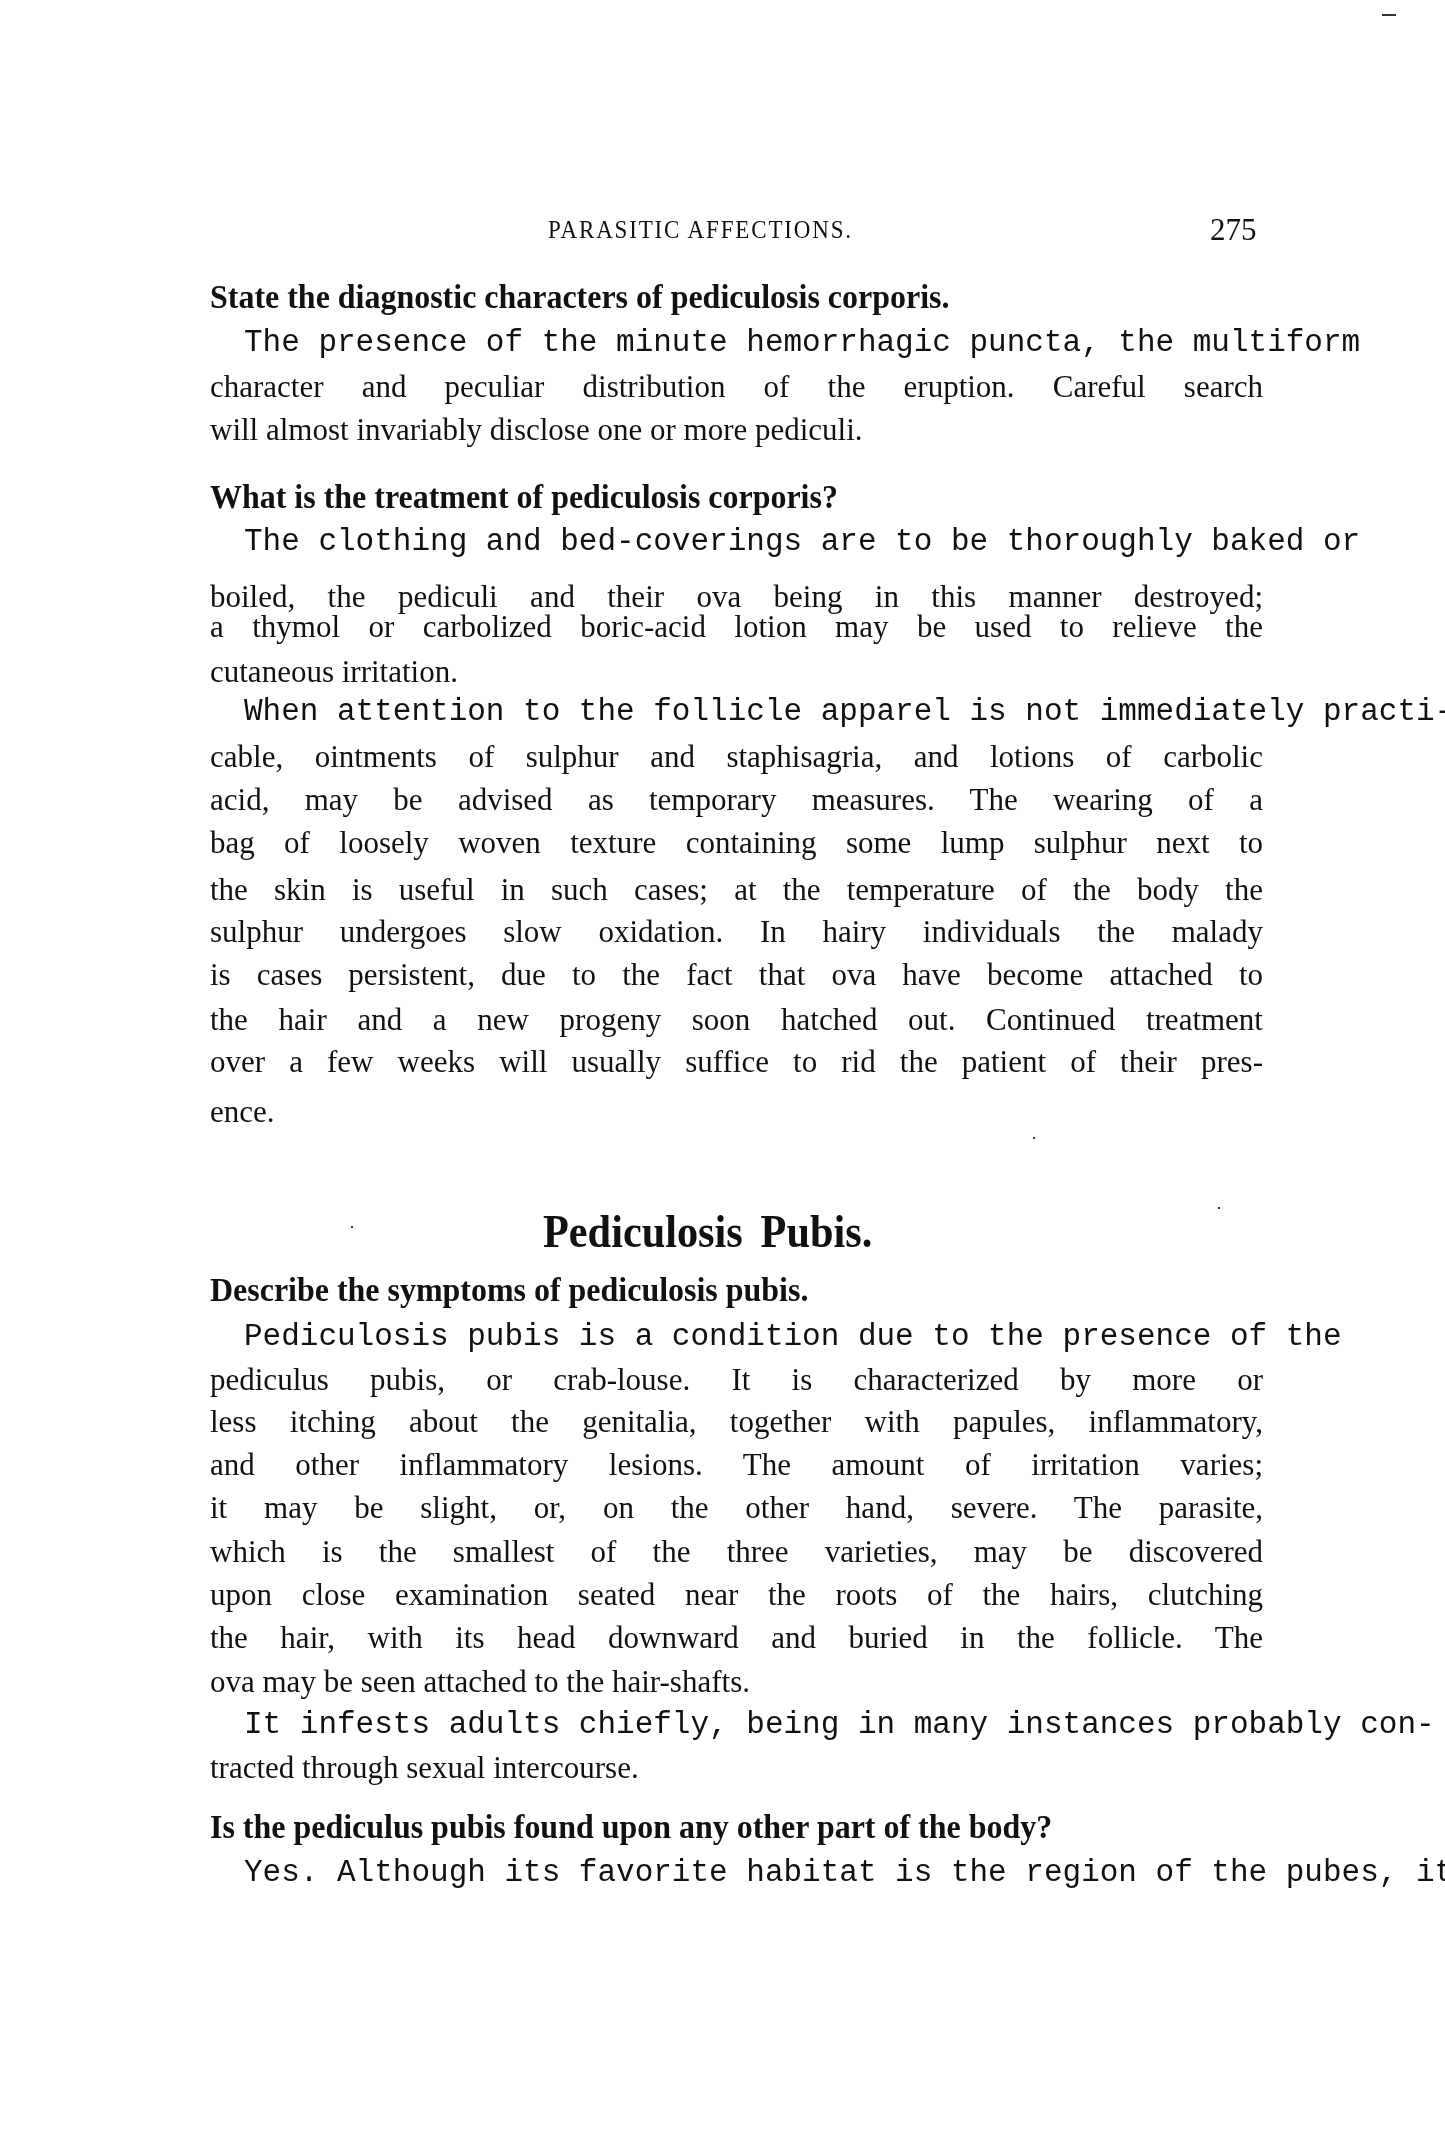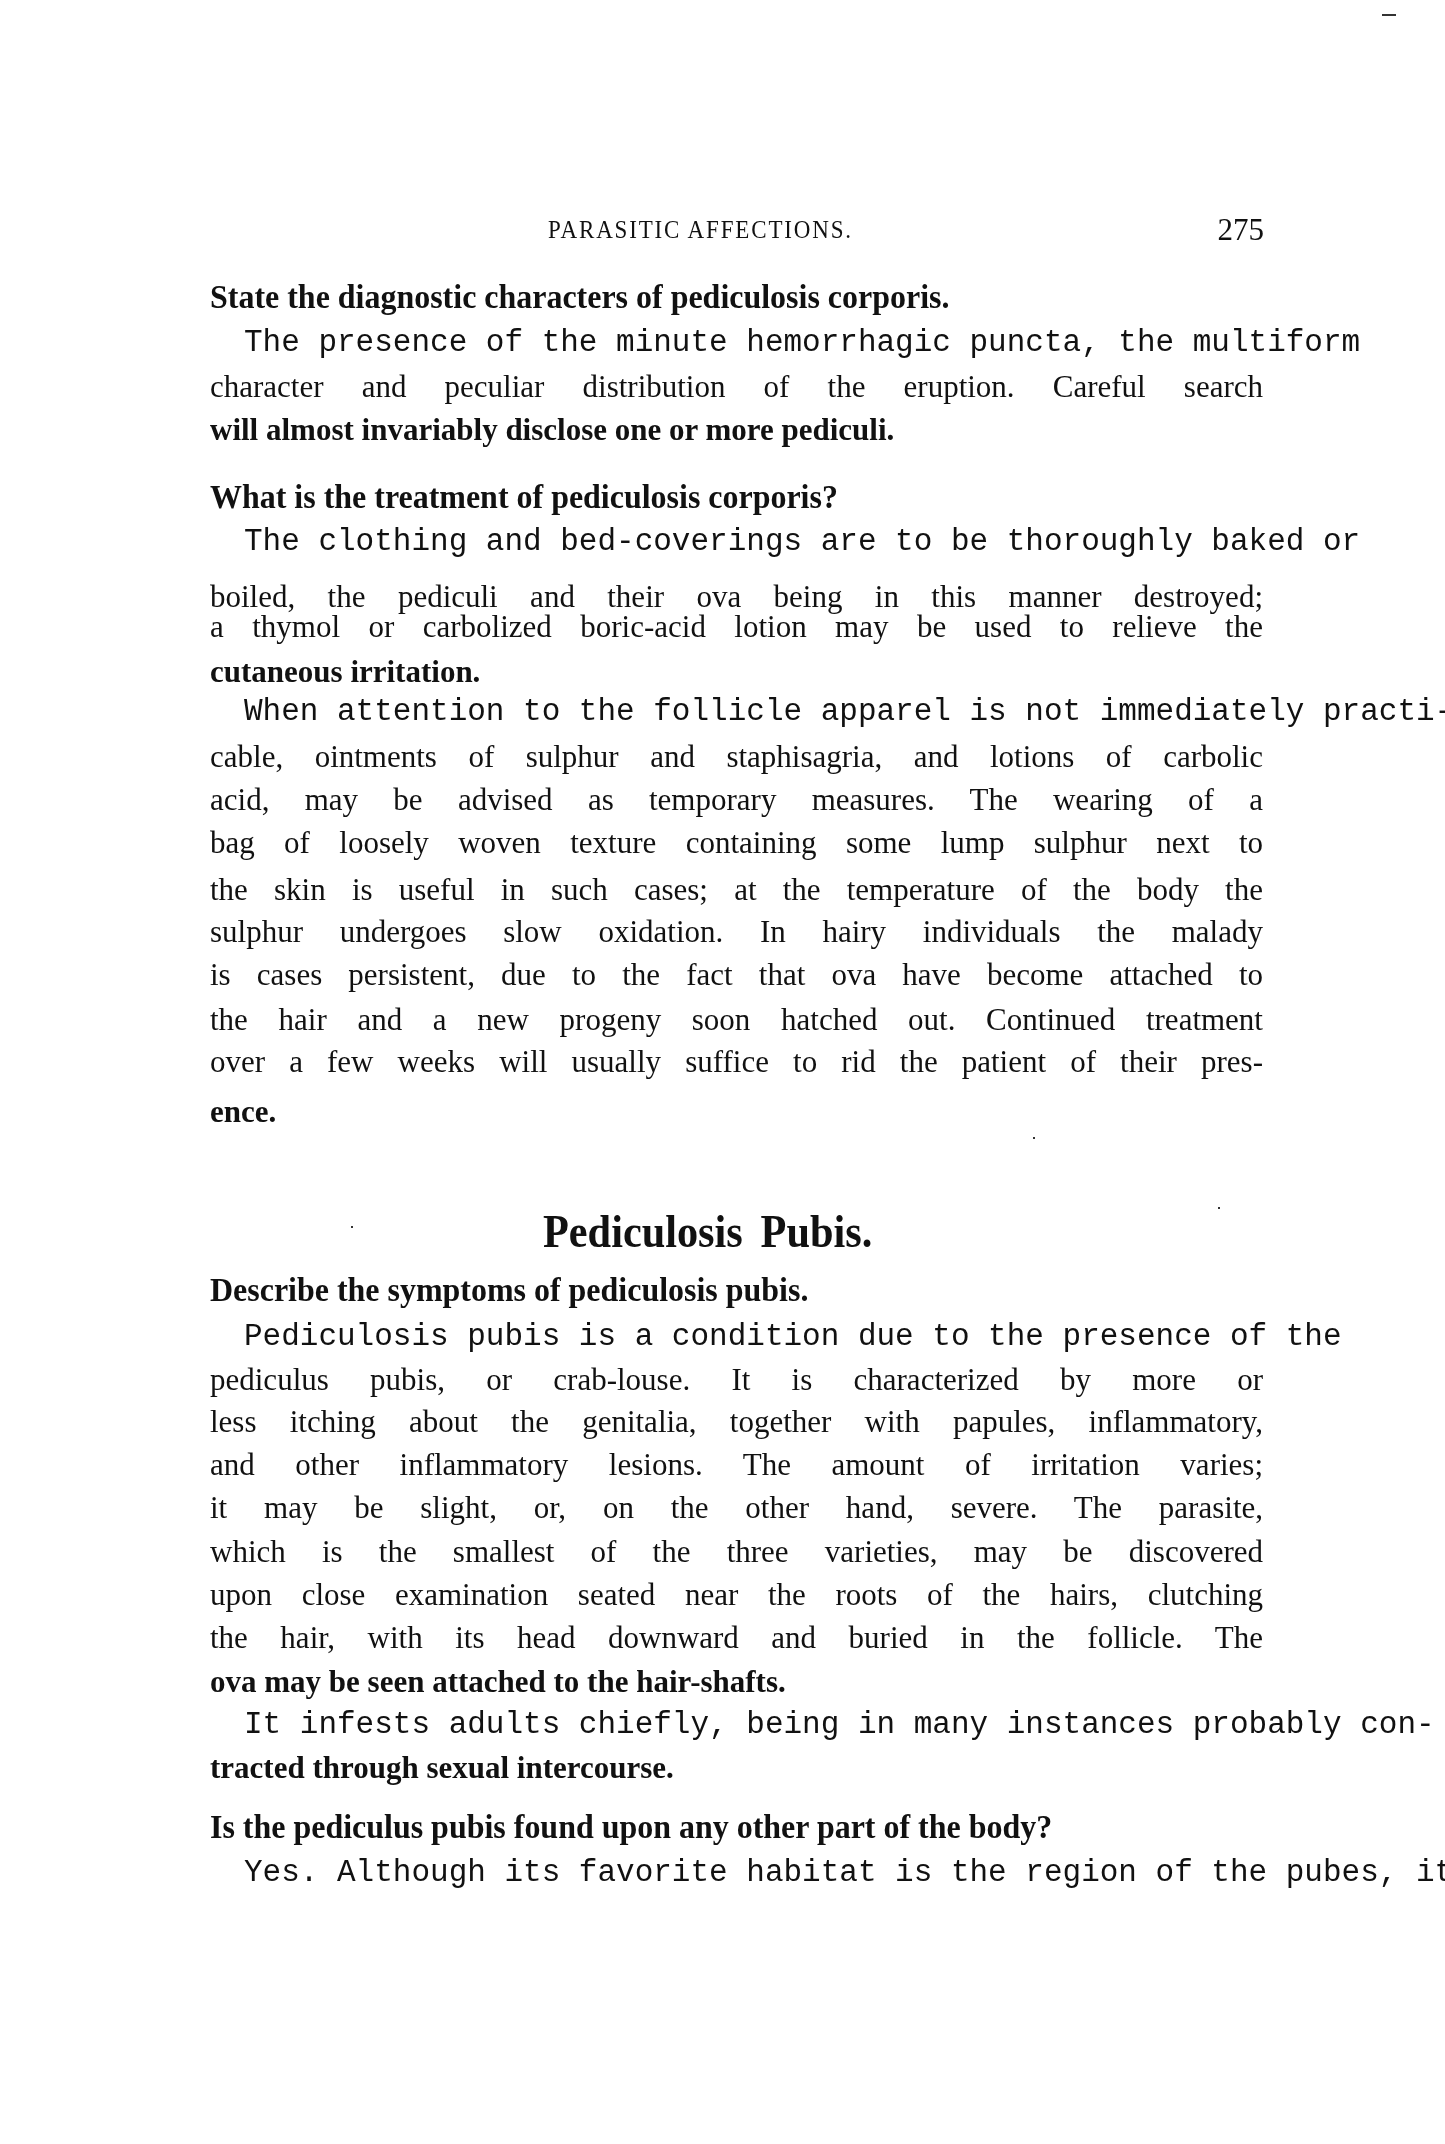--- a/index.html
+++ b/index.html
@@ -1,24 +1,24 @@
 <!DOCTYPE html>
 <html><head>
 <meta charset="utf-8">
 <style>
   html, body { margin: 0; padding: 0; background: #ffffff; }
   body { width: 1445px; height: 2144px; position: relative; overflow: hidden;
          font-family: "Liberation Serif", "DejaVu Serif", serif; color: #111111; }
   .abs { position: absolute; }
   .running-header { top: 214px; left: 548px; font-size: 25px; letter-spacing: 2px; line-height: 32px; white-space: nowrap; transform: scaleX(0.92); transform-origin: left center; }
-  .page-number { top: 210px; left: 1210px; width: 54px; text-align: right; font-size: 31px; line-height: 40px; }
+  .page-number { top: 210px; left: 1210px; width: 54px; text-align: left; font-size: 31px; line-height: 40px; }
   .question { left: 210px; font-weight: bold; font-size: 34px; line-height: 44px; white-space: nowrap; transform: scaleX(0.94); transform-origin: left center; }
   .line { left: 210px; width: 1053px; font-size: 31px; line-height: 44px; white-space: nowrap; text-align: justify; text-align-last: justify; }
   .line.indent { left: 244px; width: 1019px; font-family: Liberation Mono, monospace; }
-  .line.last { text-align: left; text-align-last: left; font-weight: bold; }
+  .line.last { text-align: left; text-align-last: left; }
   .section-title { top: 1203px; left: 543px; font-size: 47px; font-weight: bold; line-height: 56px; white-space: nowrap; word-spacing: 8px; transform: scaleX(0.9); transform-origin: left center; }
   .speck { position: absolute; background: #333; }
 </style>
 </head>
 <body>
 
 <div class="speck" style="left:1382px;top:14px;width:14px;height:2px;"></div>
 <div class="speck" style="left:351px;top:1226px;width:2px;height:2px;"></div>
 <div class="speck" style="left:1218px;top:1207px;width:2px;height:2px;"></div>
 <div class="speck" style="left:1033px;top:1137px;width:2px;height:2px;"></div>

